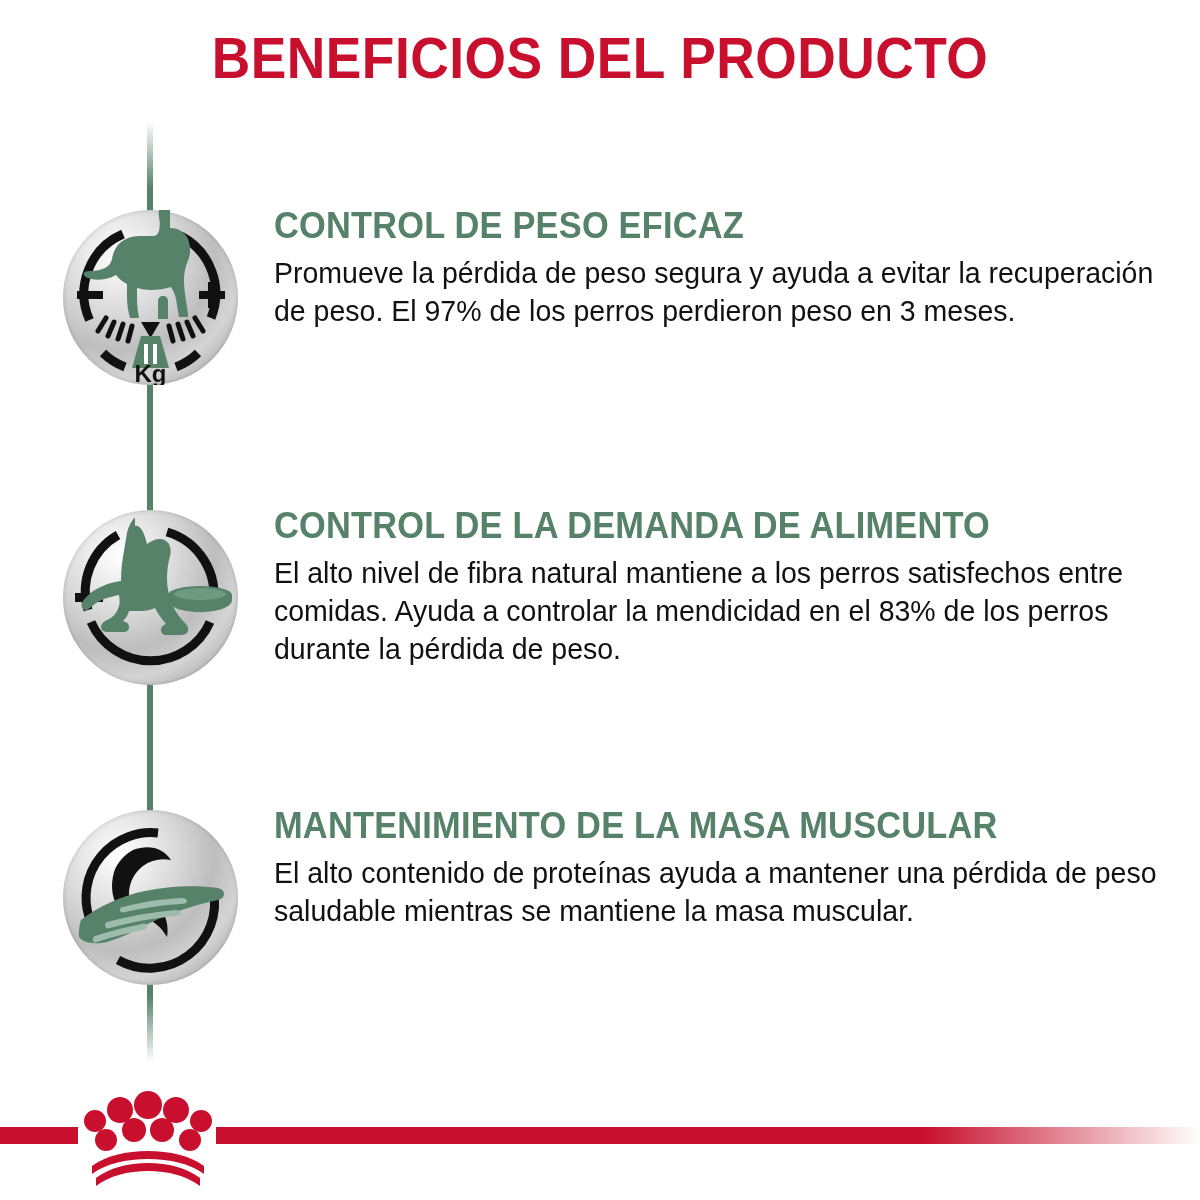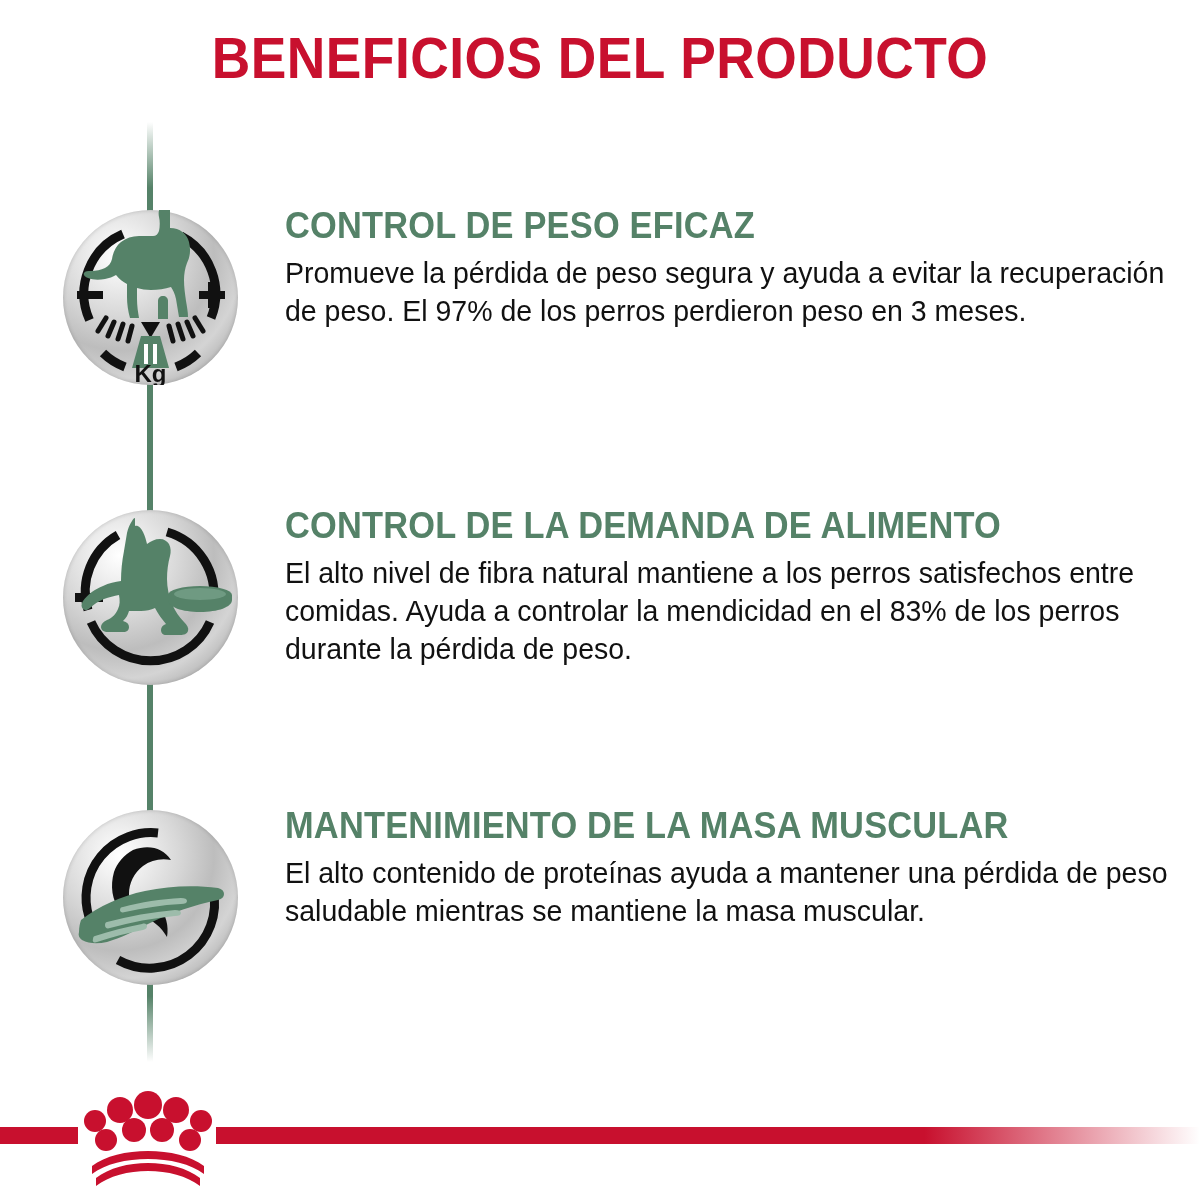--- a/index.html
+++ b/index.html
@@ -75,21 +75,21 @@
     background:
       radial-gradient(circle at 32% 26%, #ffffff 0%, #f2f2f2 12%, #d8d8d8 34%, #bdbdbd 54%, #d4d4d4 70%, #aeaeae 86%, #9a9a9a 100%);
     box-shadow: inset 0 0 4px rgba(0,0,0,0.18);
     text-decoration: underline;
   }
   .medallion svg { position: absolute; inset: 0; width: 100%; height: 100%; }
 
   
   .text-col {
     position: absolute;
-    left: 285px;
+    left: 274px;
     top: 0;
     width: 895px;
   }
 
   .b-heading {
     color: #558268;
     font-family: "Liberation Sans Narrow", "Liberation Sans", sans-serif;
     font-weight: 700;
     font-size: 37px;
     line-height: 42px;

